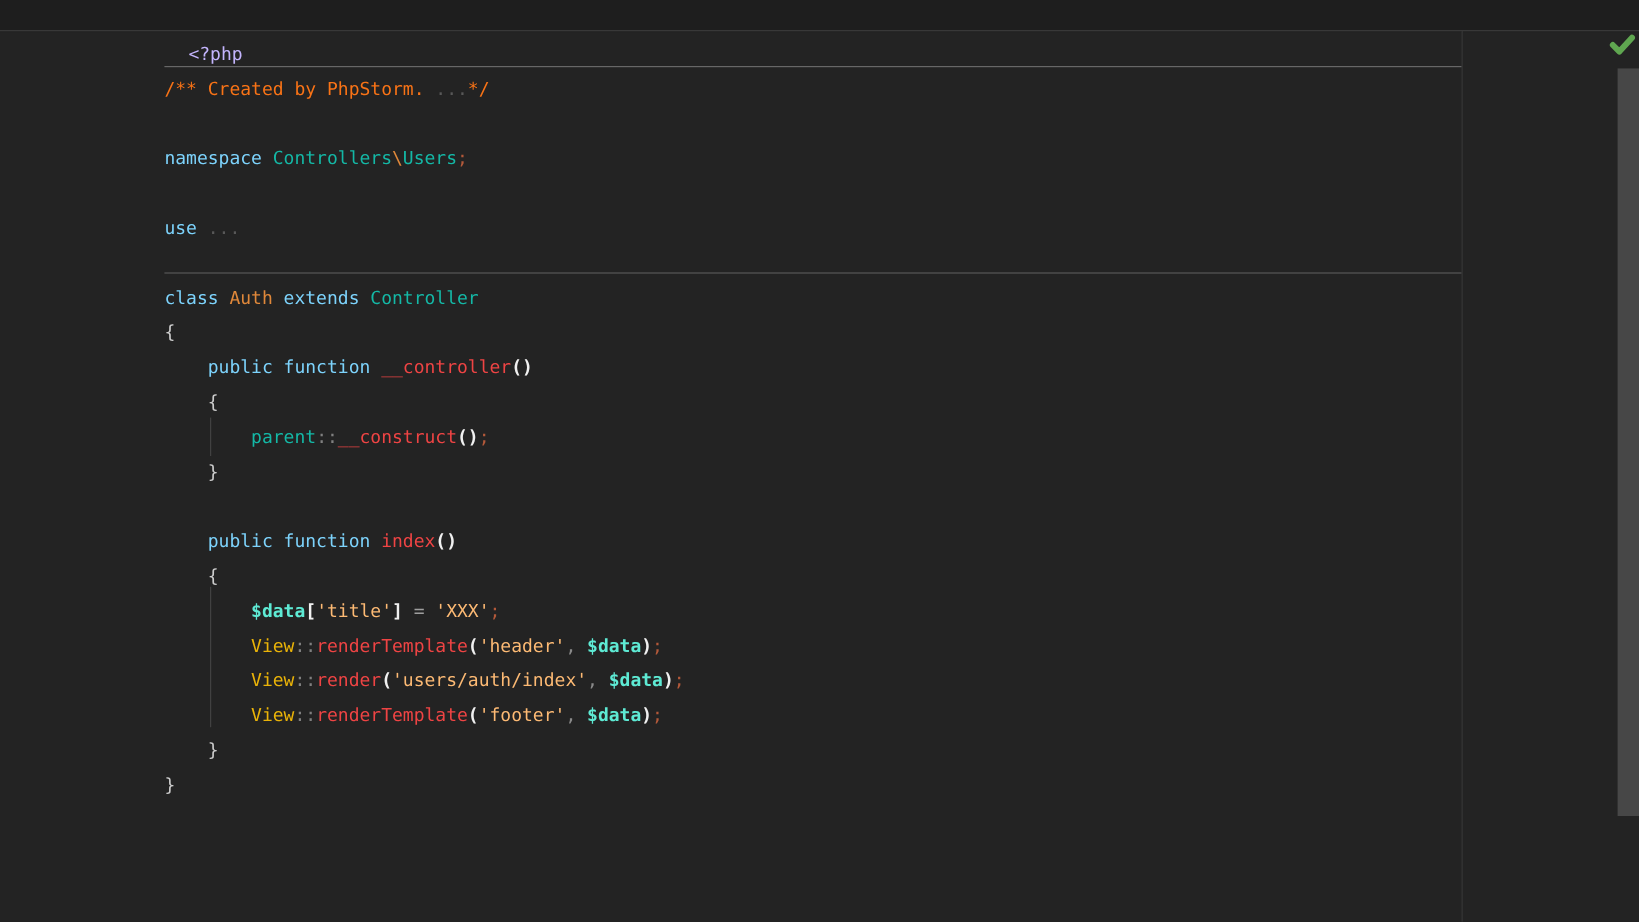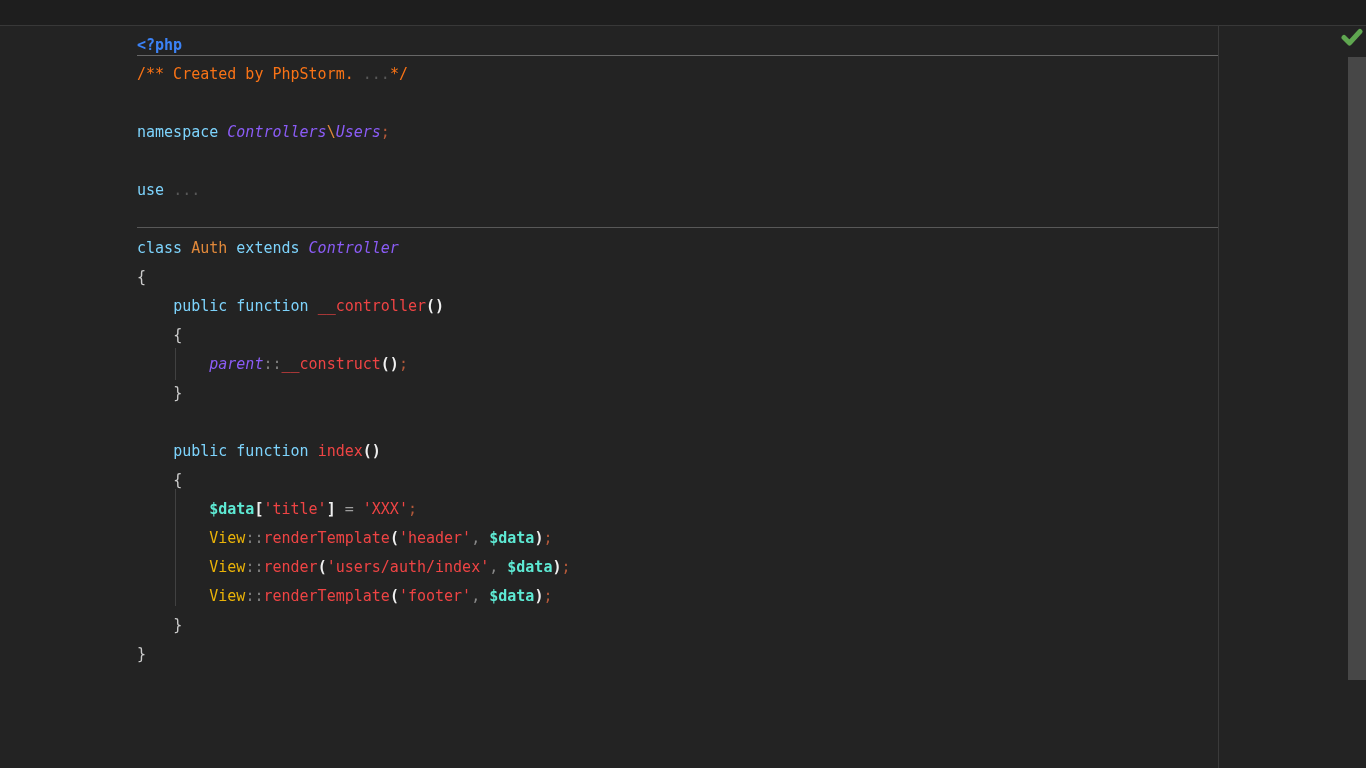--- a/index.html
+++ b/index.html
@@ -83,29 +83,29 @@
   .indent-guide {
     position: absolute;
     left: 175px;
     width: 1px;
     background: #414141;
   }
   .guide-1 { top: 348px; height: 32px; }
   .guide-2 { top: 489px; height: 117px; }
 
   
-  .t-tag   { color: #3b82f6; font-weight: bold; }
-  .t-text  { color: #8b5cf6; font-style: italic; }
+  .t-tag   { color: #c4b5fd; font-weight: normal; margin-left: 20px; }
+  .t-text  { color: #14b8a6; }
   .t-kw    { color: #7dd3fc; }
   .t-cmt   { color: #f97316; }
   .t-fold  { color: #585858; }
   .t-cls   { color: #e0883a; }
   .t-sc    { color: #eab308; }
   .t-fn    { color: #ef4444; }
-  .t-str   { color: #ef4444; }
+  .t-str   { color: #fdba74; }
   .t-par   { color: #f0f0f0; font-weight: bold; }
   .t-op    { color: #9e9e9e; }
   .t-cc    { color: #808080; }
   .t-comma { color: #8a8a8a; }
   .t-semi  { color: #b3593a; }
   .t-brace { color: #cccccc; }
   .t-var   { color: #5eead4; font-weight: bold; }
 </style>
 </head>
 <body>

